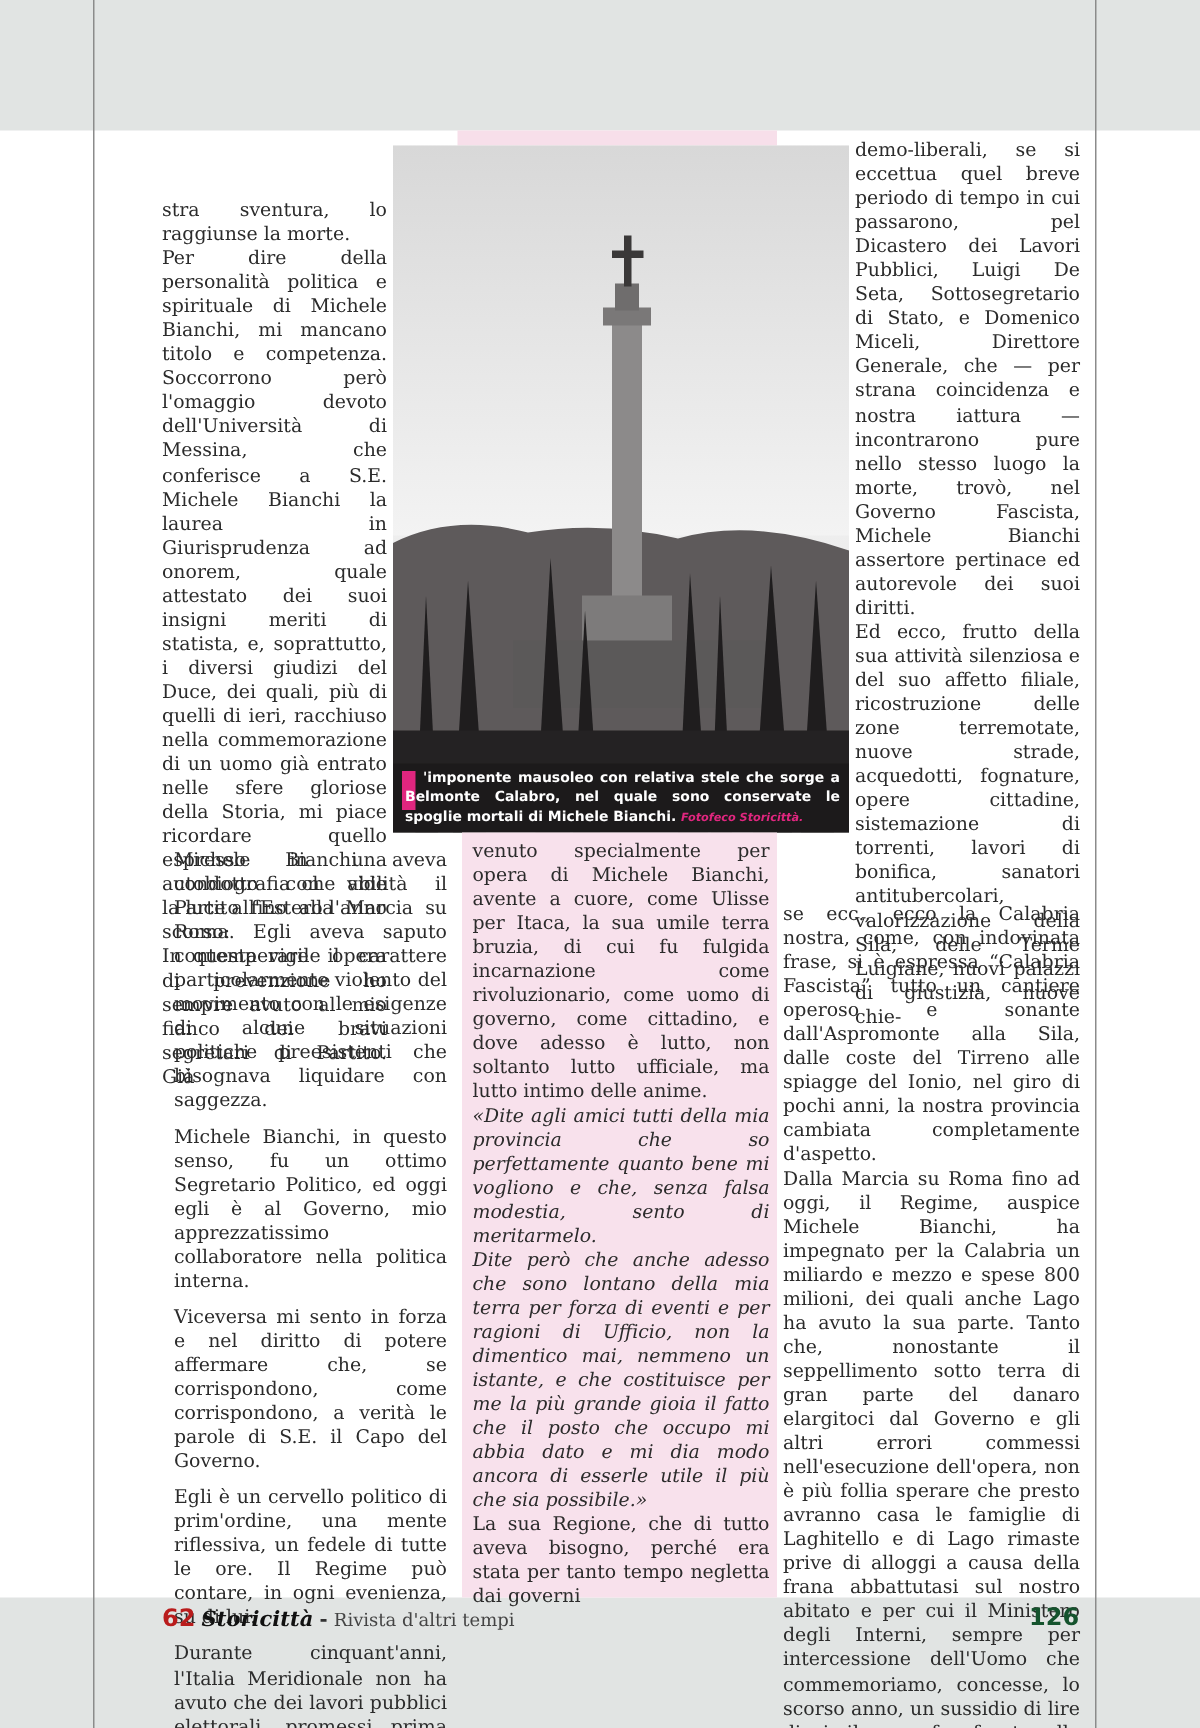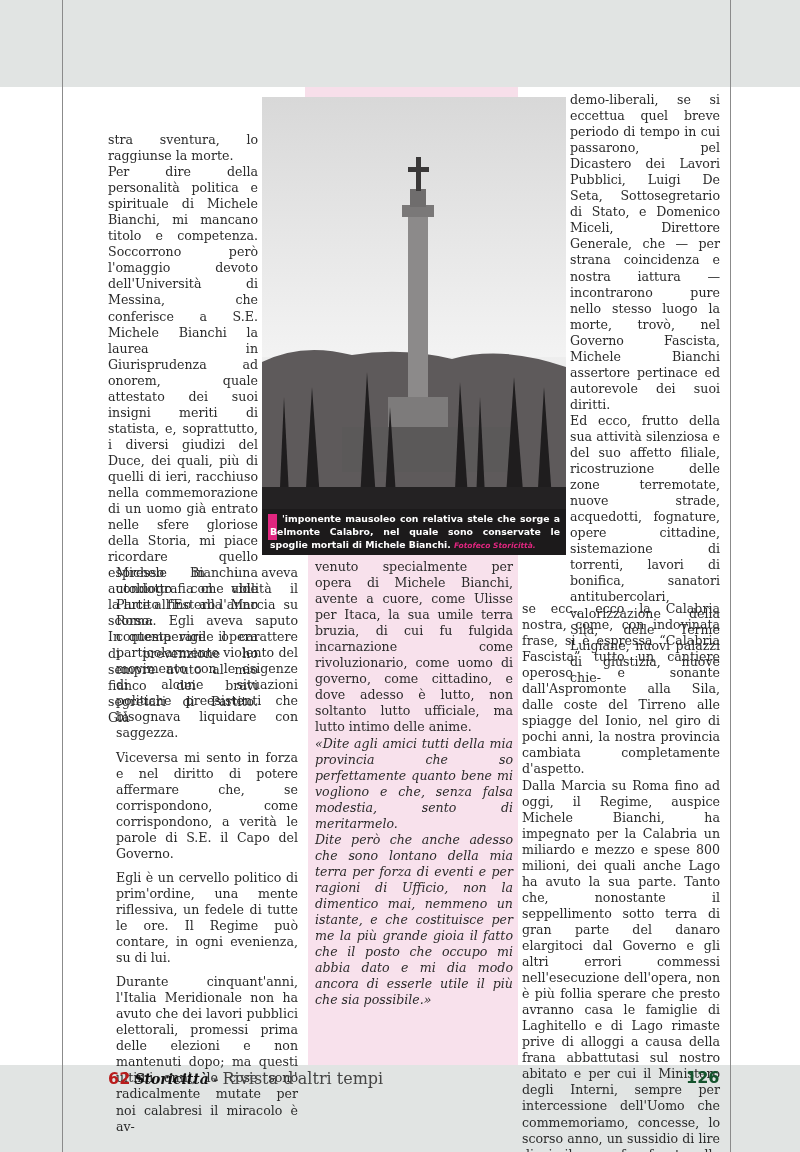--- a/index.html
+++ b/index.html
@@ -28,41 +28,42 @@
   .caption { position:absolute; left:0; bottom:0; width:304px; height:46px; background:#1c1a1b;padding-left:44px; }
   .caption-text { position:absolute; left:8px; top:3px; width:290px; font-family:"DejaVu Sans", sans-serif;
                   font-weight:bold; font-size:9.3px; line-height:13px; color:#ffffff; text-align:justify; }
   .dropcap { position:absolute; left:6px; top:5px; width:9px; height:26px; background:#e0267f; }
   .caption-text .first { padding-left:12px; }
   .credit { color:#e0267f; font-style:italic; font-size:7.5px; }
   .footer-left { position:absolute; left:108px; top:1069px; font-size:13px; white-space:nowrap; }
   .folio { font-family:"DejaVu Sans", sans-serif; font-weight:bold; font-size:16px; color:#b91c1c; }
   .mag { font-family:"DejaVu Serif", serif; font-style:italic; font-weight:bold; font-size:14px; color:#111;margin-top:39px; }
   .sep { font-family:"DejaVu Sans", sans-serif; font-weight:bold; color:#333; }
-  .tag { font-family:"DejaVu Serif", serif; font-size:16px; color:#444; }
+  .tag { font-family:"DejaVu Serif", serif; font-size:12px; color:#444; }
   .footer-right { position:absolute; left:686px; top:1068px; font-family:"DejaVu Sans", sans-serif;
                   font-weight:bold; font-size:16px; color:#14532d; }
 </style>
 </head>
 <body>
 
 <div class="band-top"></div>
 <div class="band-bottom"></div>
 <div class="vrule left"></div>
 <div class="vrule right"></div>
 <div class="pink-strip"></div>
 
 <div class="col col-left">
   <p>stra sventura, lo raggiunse la morte.</p>
   <p>Per dire della personalità politica e spirituale di Michele Bianchi, mi mancano titolo e competenza. Soccorrono però l'omaggio devoto dell'Università di Messina, che conferisce a S.E. Michele Bianchi la laurea in Giurisprudenza ad onorem, quale attestato dei suoi insigni meriti di statista, e, soprattutto, i diversi giudizi del Duce, dei quali, più di quelli di ieri, racchiuso nella commemorazione di un uomo già entrato nelle sfere gloriose della Storia, mi piace ricordare quello espresso in una autobiografia che vide la luce all'Estero l'anno scorso:</p>
   <p>In questa vigile opera di prevenzione ho sempre avuto al mio fianco dei bravi segretari di Partito. Già</p>
 </div>
 
 <div class="left-wide">
   <p>Michele Bianchi aveva condotto con abilità il Partito fino alla Marcia su Roma. Egli aveva saputo contemperare il carattere particolarmente violento del movimento con le esigenze di alcune situazioni politiche preesistenti che bisognava liquidare con saggezza.</p>
+  <p>Michele Bianchi, in questo senso, fu un ottimo Segretario Politico, ed oggi egli è al Governo, mio apprezzatissimo collaboratore nella politica interna.</p>
   <p>Viceversa mi sento in forza e nel diritto di potere affermare che, se corrispondono, come corrispondono, a verità le parole di S.E. il Capo del Governo.</p>
   <p>Egli è un cervello politico di prim'ordine, una mente riflessiva, un fedele di tutte le ore. Il Regime può contare, in ogni evenienza, su di lui.</p>
   <p>Durante cinquant'anni, l'Italia Meridionale non ha avuto che dei lavori pubblici elettorali, promessi prima delle elezioni e non mantenuti dopo; ma questi ultimi anni, le cose sono radicalmente mutate per noi calabresi il miracolo è av-</p>
 </div>
 
 <div class="photo">
   <svg width="304" height="458" viewBox="0 0 304 458">
     <defs>
       <linearGradient id="sky" x1="0" y1="0" x2="0" y2="1">
         <stop offset="0" stop-color="#d8d8d8"></stop>
@@ -101,20 +102,21 @@
       <span class="credit">Fotofeco Storicittà.</span>
     </div>
   </div>
 </div>
 
 <div class="pink-box"></div>
 <div class="col col-mid">
   <p>venuto specialmente per opera di Michele Bianchi, avente a cuore, come Ulisse per Itaca, la sua umile terra bruzia, di cui fu fulgida incarnazione come rivoluzionario, come uomo di governo, come cittadino, e dove adesso è lutto, non soltanto lutto ufficiale, ma lutto intimo delle anime.</p>
   <p class="quote">«Dite agli amici  tutti della mia provincia che so perfettamente quanto bene mi vogliono e che, senza falsa modestia, sento di meritarmelo.</p>
   <p class="quote">Dite però che anche adesso che sono lontano della mia terra per forza di eventi e per ragioni di Ufficio, non la dimentico mai, nemmeno un istante, e che costituisce per me la più grande gioia il fatto che il posto che occupo mi abbia dato e mi dia modo ancora di esserle utile il più che sia possibile.»</p>
+  <p>La sua Regione, che di tutto aveva bisogno, perché era stata per tanto tempo negletta dai governi</p>
 </div>
 
 <div class="col col-right">
   <p>demo-liberali, se si eccettua quel breve periodo di tempo in cui passarono, pel Dicastero dei Lavori Pubblici, Luigi De Seta, Sottosegretario di Stato, e Domenico Miceli, Direttore Generale, che — per strana coincidenza e nostra iattura — incontrarono pure nello stesso luogo la morte, trovò, nel Governo Fascista, Michele Bianchi assertore pertinace ed autorevole dei suoi diritti.</p>
   <p>Ed ecco, frutto della sua attività silenziosa e del suo affetto filiale, ricostruzione delle zone terremotate, nuove strade, acquedotti, fognature, opere cittadine, sistemazione di torrenti, lavori di bonifica, sanatori antitubercolari, valorizzazione della Sila, delle Terme Luigiane, nuovi palazzi di giustizia, nuove chie-</p>
 </div>
 
 <div class="right-wide">
   <p>se ecc., ecco la Calabria nostra, come, con indovinata frase, si è espressa “Calabria Fascista” tutto un cantiere operoso e sonante dall'Aspromonte alla Sila, dalle coste del Tirreno alle spiagge del Ionio, nel giro di pochi anni, la nostra provincia cambiata completamente d'aspetto.</p>
   <p>Dalla Marcia su Roma fino ad oggi, il Regime, auspice Michele Bianchi, ha impegnato per la Calabria un miliardo e mezzo e spese 800 milioni, dei quali anche Lago ha avuto la sua parte. Tanto che, nonostante il seppellimento sotto terra di gran parte del danaro elargitoci dal Governo e gli altri errori commessi nell'esecuzione dell'opera, non è più follia sperare che presto avranno casa le famiglie di Laghitello e di Lago rimaste prive di alloggi a causa della frana abbattutasi sul nostro abitato e per cui il Ministero degli Interni, sempre per intercessione dell'Uomo che commemoriamo, concesse, lo scorso anno, un sussidio di lire diecimila per far fronte alle spese dei fitti delle case adibite a</p>

